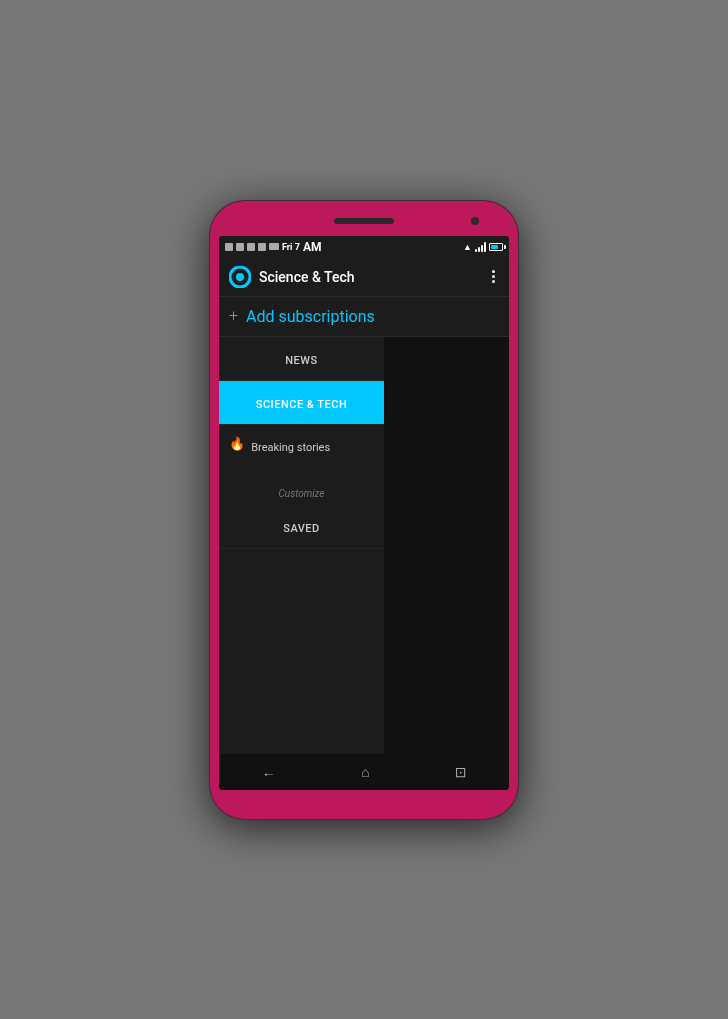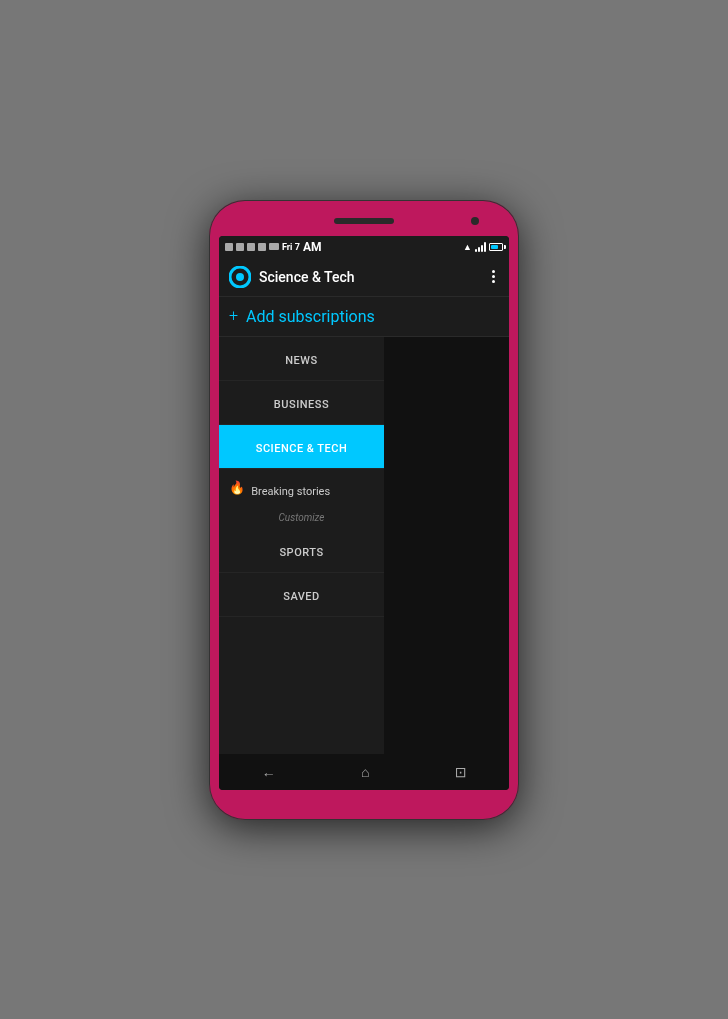--- a/index.html
+++ b/index.html
@@ -284,20 +284,21 @@
       font-size: 11px;
       margin-top: 8px;
     }
 
     .customize-label {
       color: #777;
       font-size: 10px;
       font-style: italic;
       padding: 6px 10px;
       background: #1c1c1c;
+      margin-top: 20px;
     }
 
     
     .bottom-nav {
       height: 36px;
       background: #111;
       display: flex;
       align-items: center;
       justify-content: space-around;
     }
@@ -376,40 +377,34 @@
       </div>
 
       <div class="content-area">
         <div class="nav-panel">
 
           <div class="nav-item">
             <span class="nav-item-label">NEWS</span>
           </div>
 
 
-          <div class="nav-item">
-            <span class="nav-item-label">BUSINESS</span>
-          </div>
 
           <div class="nav-item active">
             <span class="nav-item-label">SCIENCE &amp; TECH</span>
           </div>
 
           <div class="sub-item">
             <span class="fire-icon">🔥</span>
             <span class="sub-item-label">Breaking stories</span>
           </div>
 
           <div class="customize-label">
             <span>Customize</span>
           </div>
 
-          <div class="nav-item">
-            <span class="nav-item-label">SPORTS</span>
-          </div>
 
 
           <div class="nav-item">
             <span class="nav-item-label">SAVED</span>
           </div>
 
 
         </div>
         <div class="right-panel"></div>
       </div>

